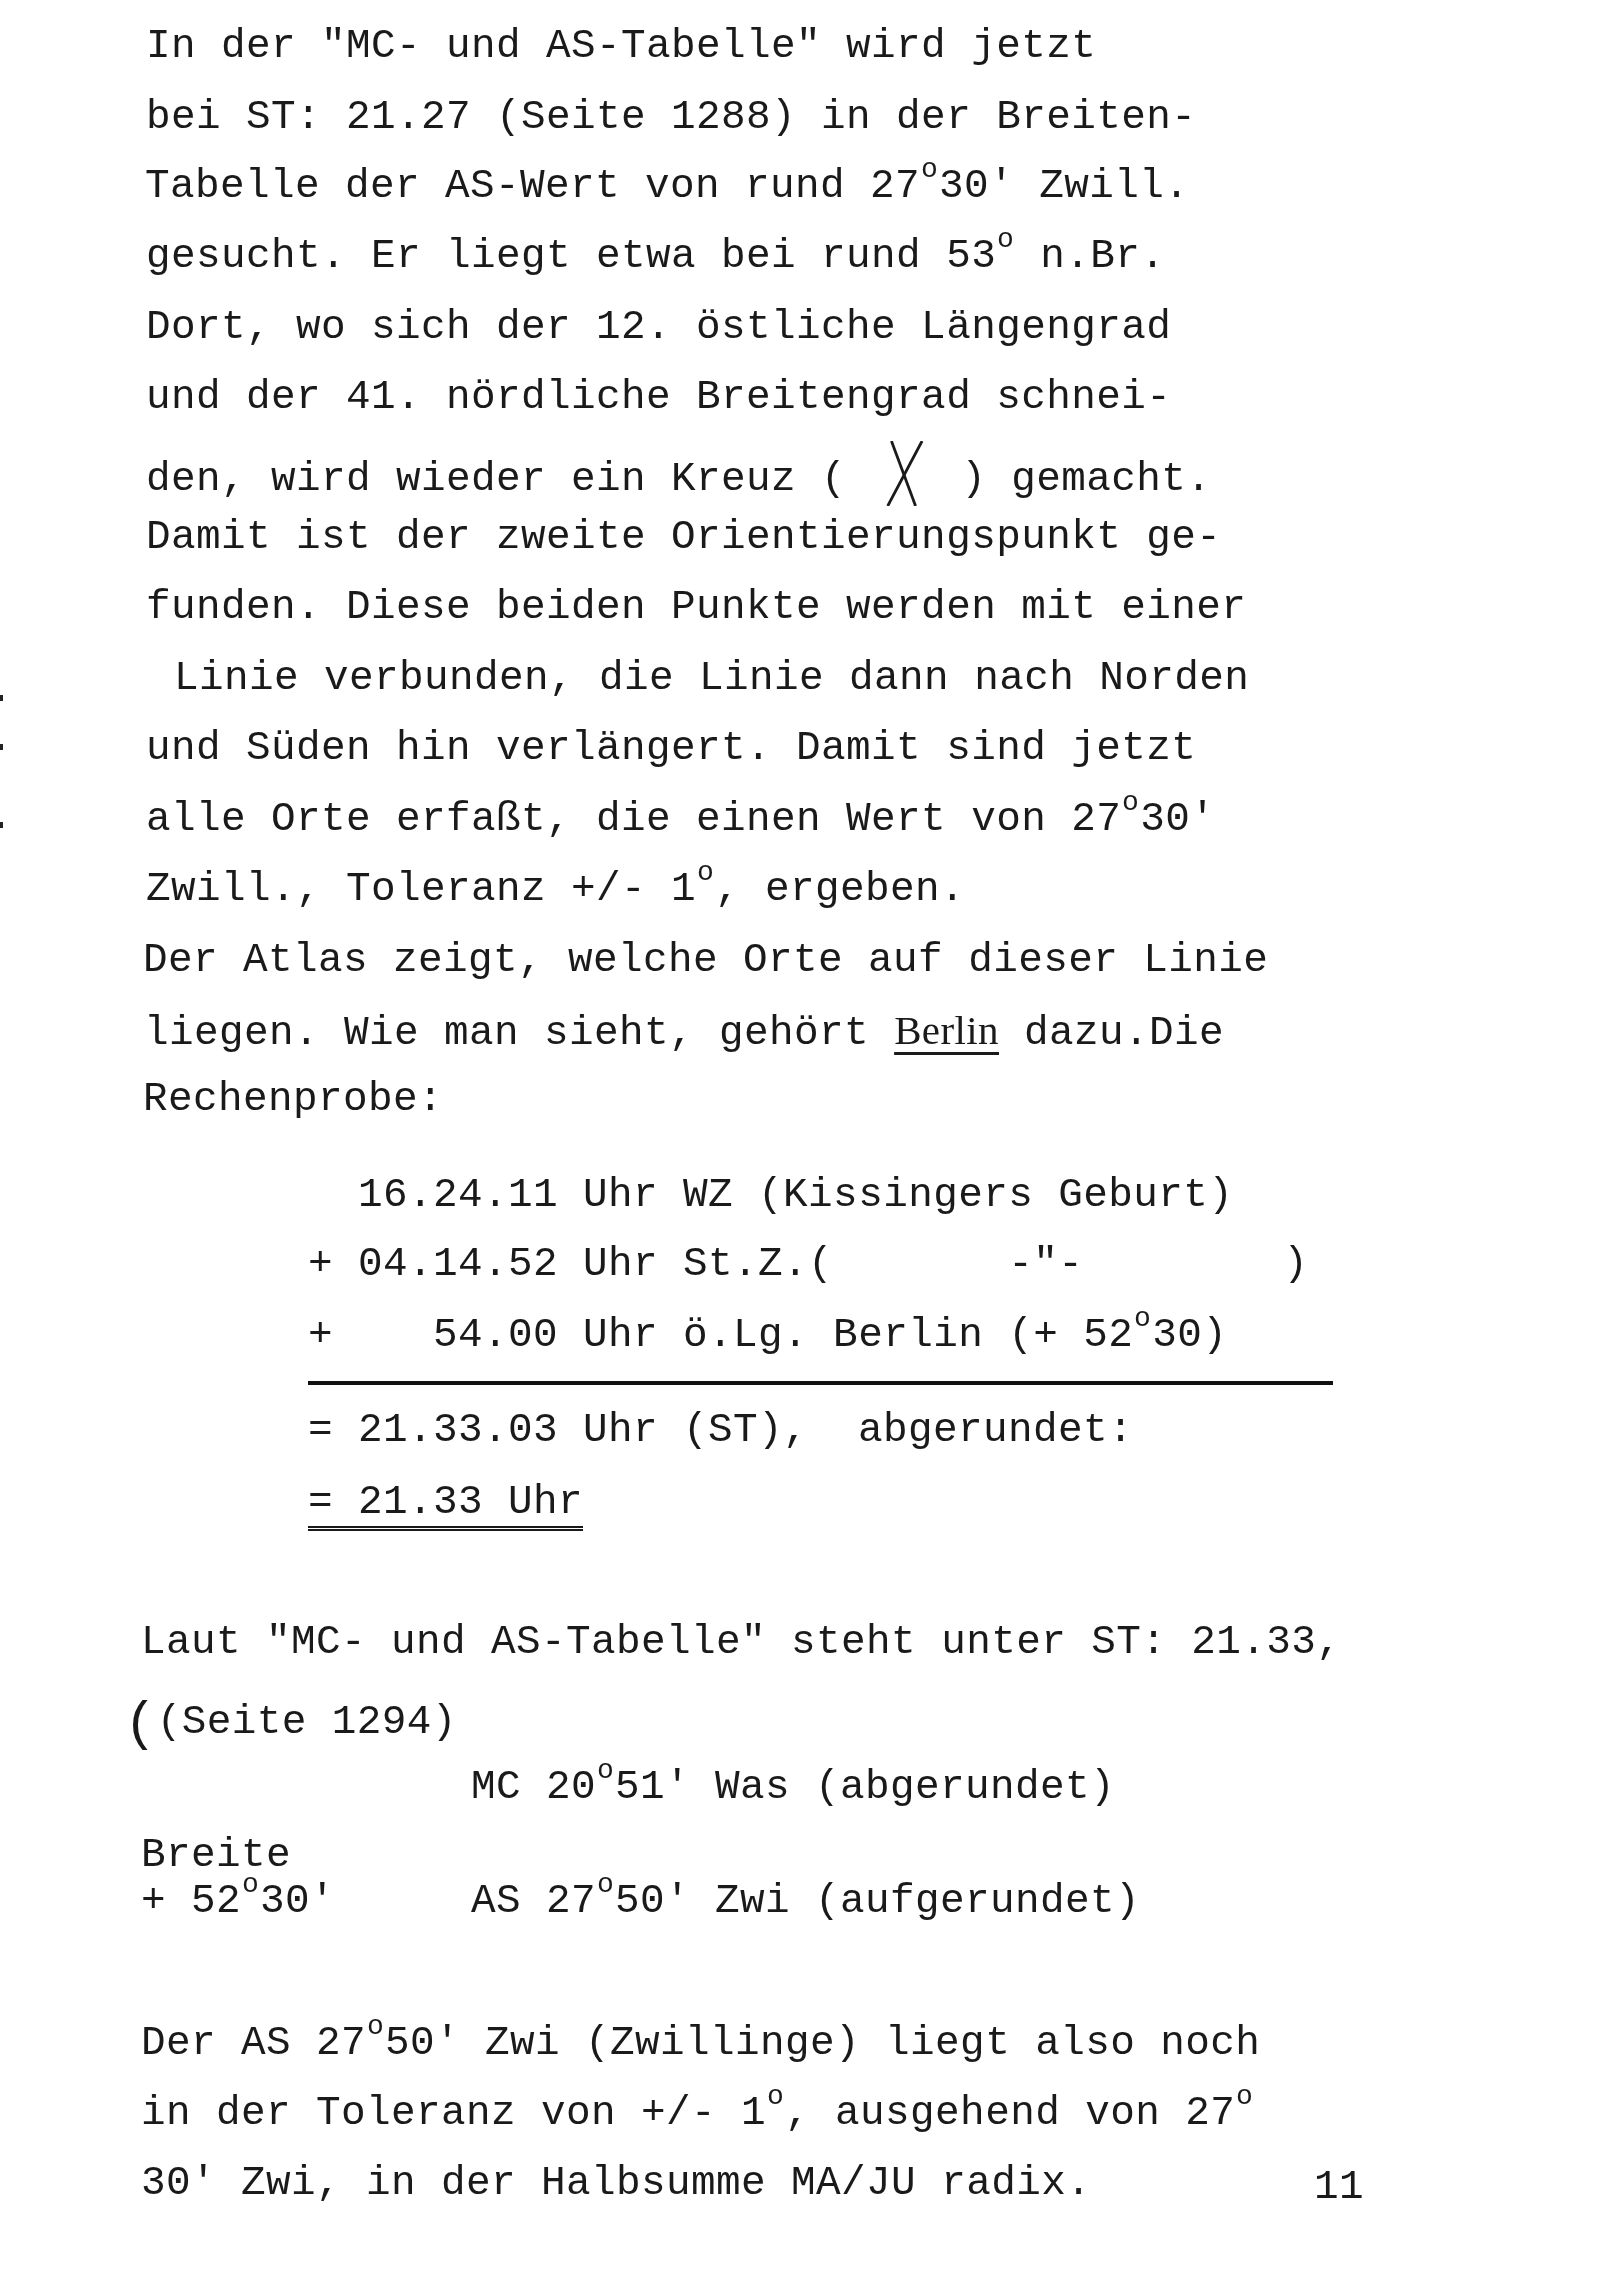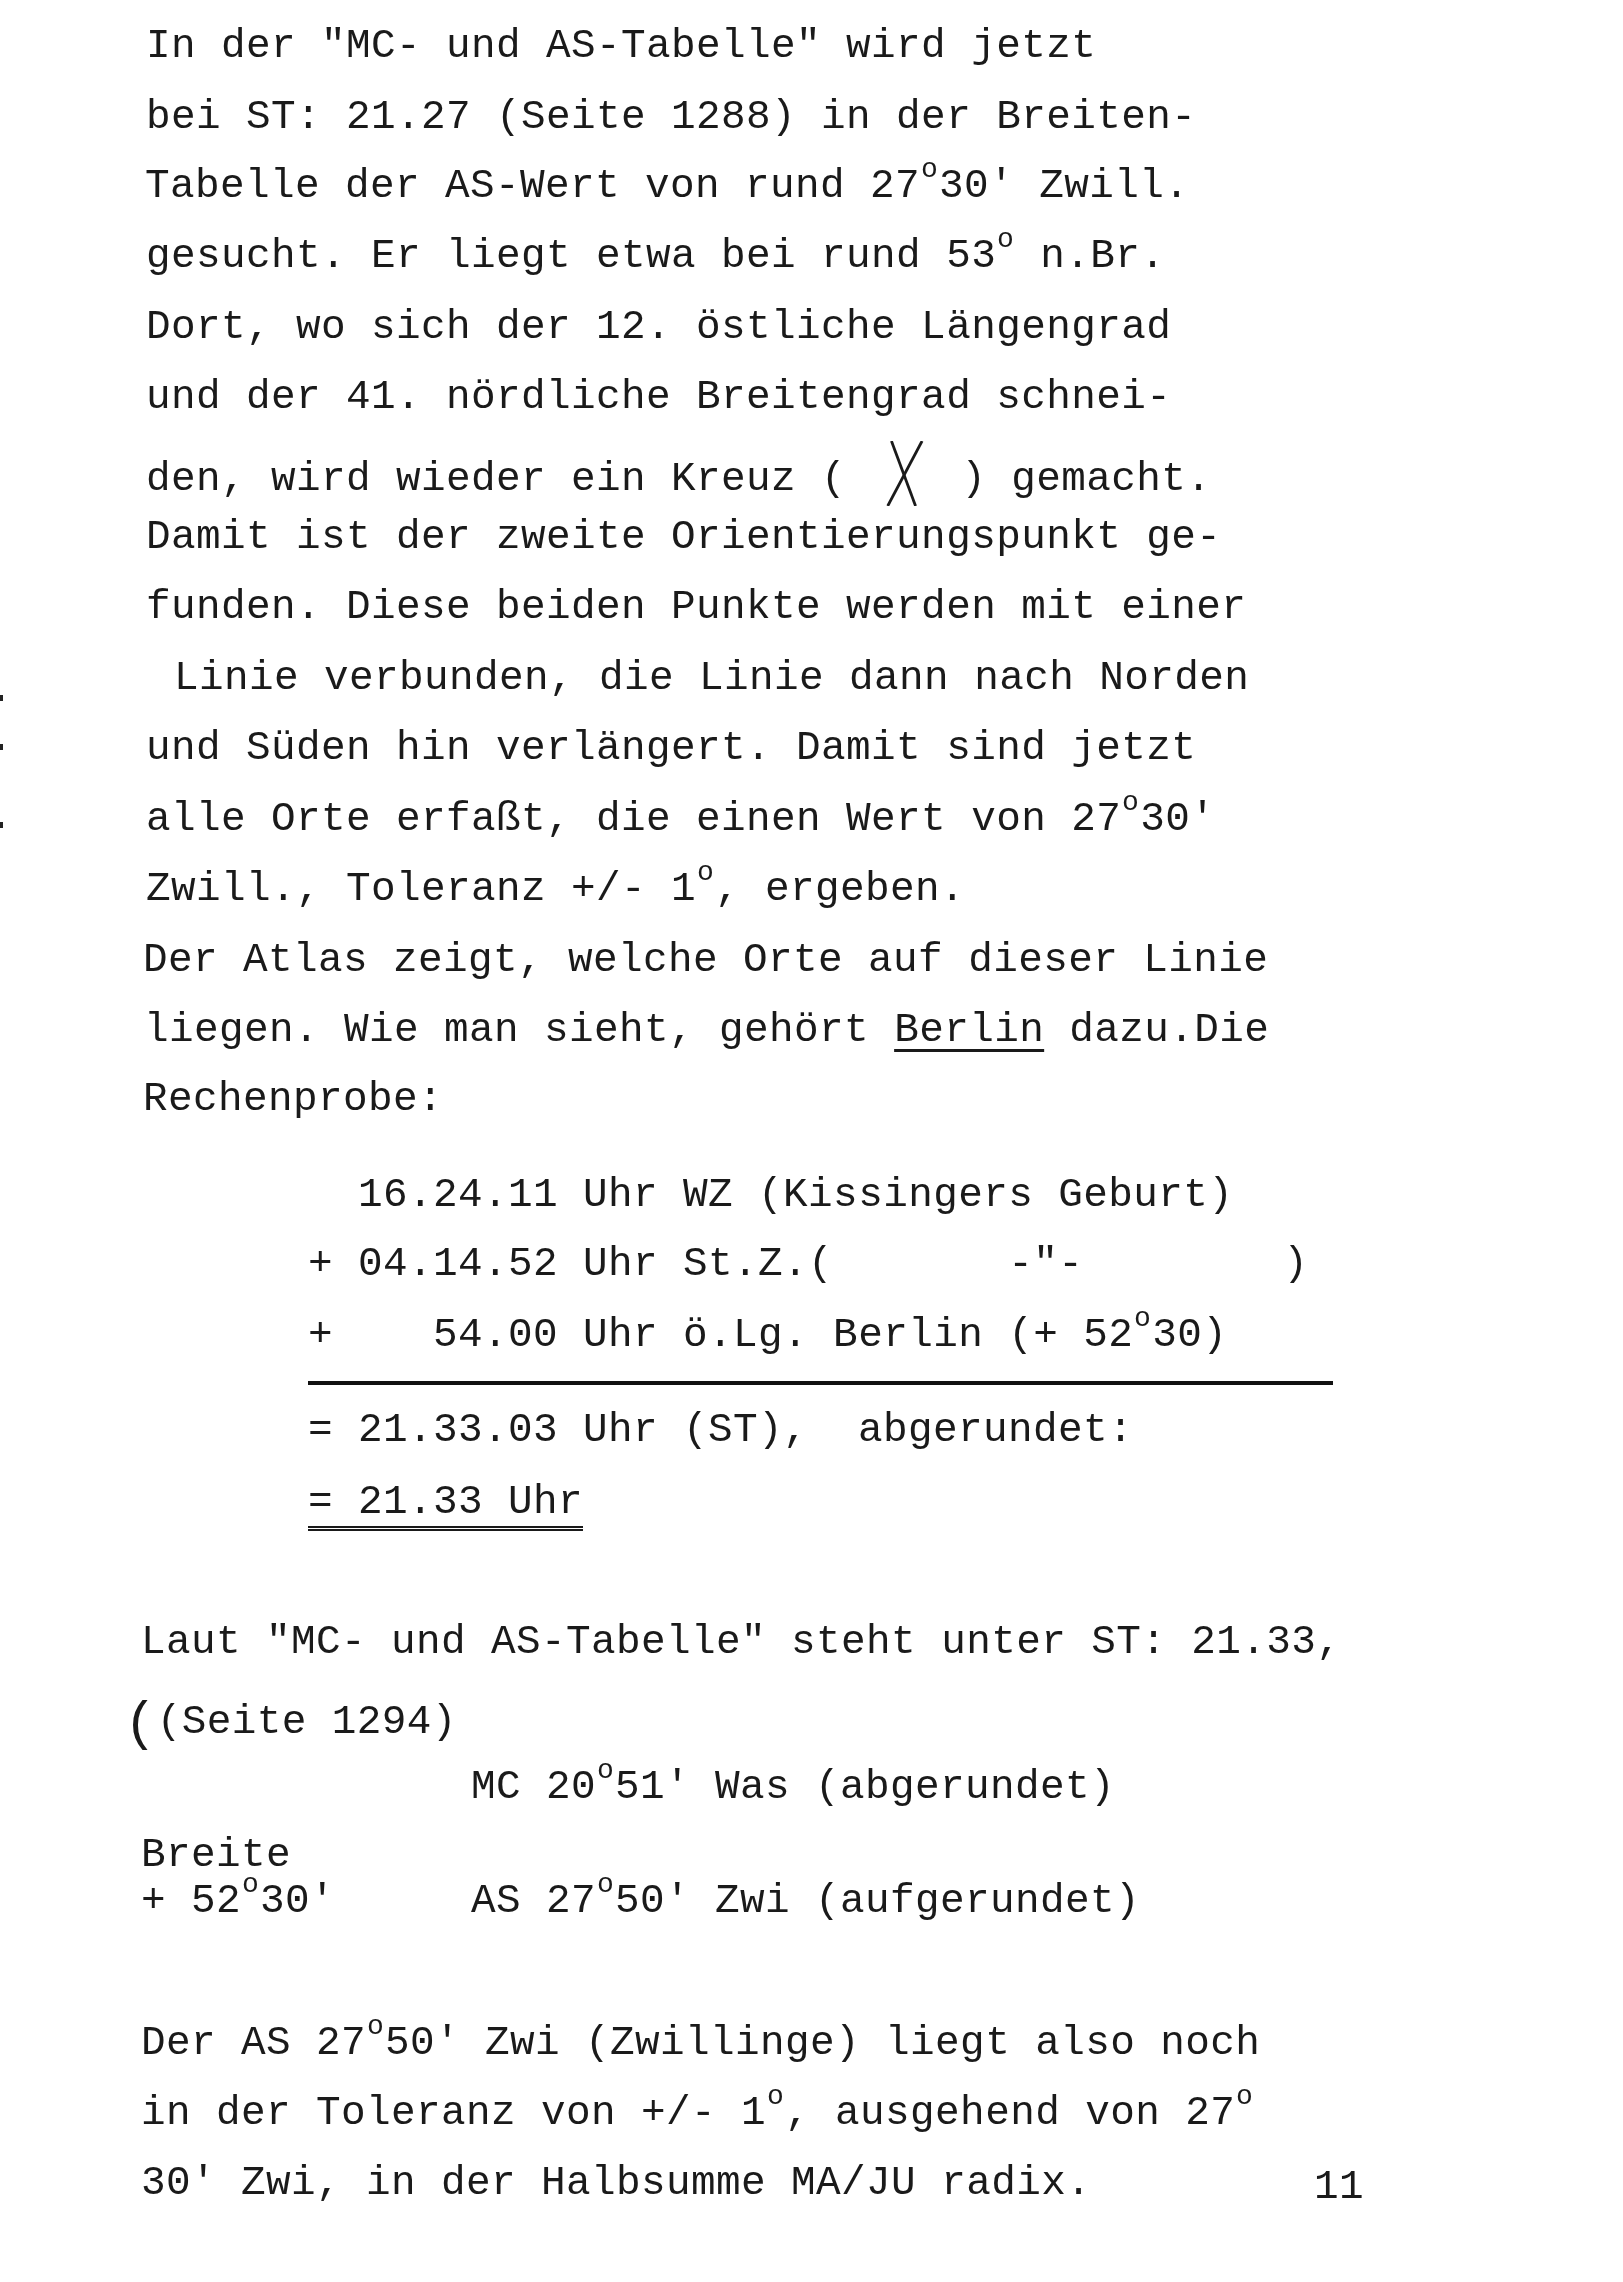--- a/index.html
+++ b/index.html
@@ -7,21 +7,21 @@
     width: 1623px; height: 2282px; position: relative; overflow: hidden;
     font-family: "Liberation Mono", "DejaVu Sans Mono", monospace;
     color: #1a1a1a;
   }
   .page { position: absolute; left: 0; top: 0; width: 1623px; height: 2282px; }
   .line {
     position: absolute; white-space: pre; font-size: 41px; line-height: 1;
     letter-spacing: 0.4px; font-weight: 500;
   }
   sup.deg { font-size: 28px; vertical-align: 0; position: relative; top: -20.5px; margin: 0 0.9px; }
-  .u { text-decoration: underline; text-decoration-thickness: 2.8px; text-underline-offset: 7.5px; }
+  .u { text-decoration: underline; text-decoration-thickness: 2.8px; text-underline-offset: 7.5px; font-family: Liberation Serif, serif; }
   .du { border-bottom: 5.6px double #1a1a1a; padding-bottom: 3px; }
   .rule { position: absolute; height: 3.7px; background: #111; }
   .cross { display: inline-block; width: 65px; height: 65px; vertical-align: middle; position: relative; top: -5.6px; }
   .margin-tick { position: absolute; width: 2.8px; height: 5.6px; background: #222; }
 </style>
 </head>
 <body>
 
 <div class="page">
 

